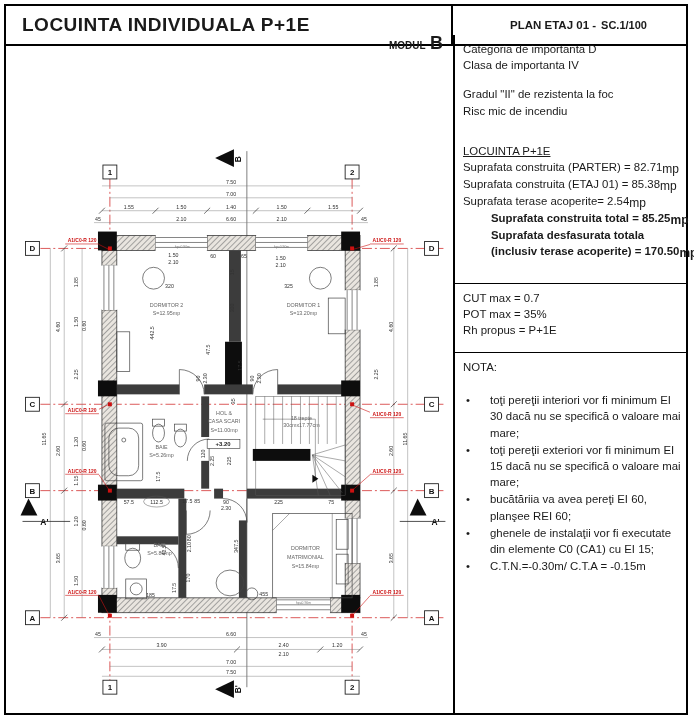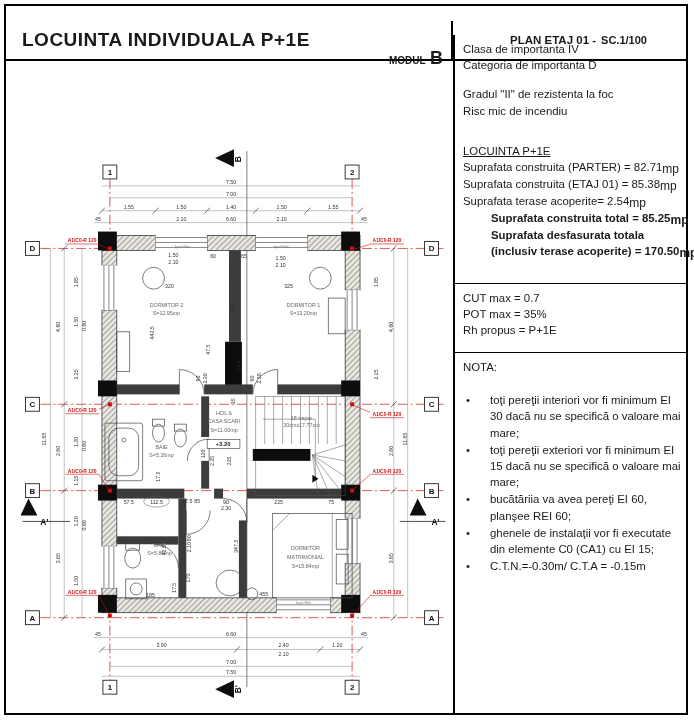--- a/index.html
+++ b/index.html
@@ -1,19 +1,19 @@
 <!DOCTYPE html>
 <html><head>
 <meta charset="utf-8">
 <style>
   html,body{margin:0;padding:0;background:#fff;}
   body{width:694px;height:720px;position:relative;font-family:"Liberation Sans",sans-serif;color:#1a1a1a;}
   .sheet{position:absolute;left:4px;top:4px;width:684px;height:711px;border:2px solid #000;box-sizing:border-box;}
   
-  .hdr{position:absolute;left:0;top:15px;width:100%;height:40px;border-bottom:2px solid #000;box-sizing:border-box;display:flex;}
+  .hdr{position:absolute;left:0;top:0;width:100%;height:40px;border-bottom:2px solid #000;box-sizing:border-box;display:flex;}
   .hdr-left{width:447px;border-right:2px solid #000;box-sizing:border-box;display:flex;align-items:center;justify-content:space-between;padding:0 8px 0 16px;}
   .title{font-size:19px;font-weight:bold;letter-spacing:.5px;white-space:nowrap;}
   .modul{white-space:nowrap;margin-top:37px;}
   .modul .ml{font-size:10px;font-weight:bold;}
   .modul .mv{font-size:18px;font-weight:bold;}
   .hdr-right{flex:1;display:flex;align-items:center;justify-content:center;gap:5px;padding-left:18px;}
   .plan-label{font-size:11.5px;font-weight:bold;white-space:nowrap;}
   .scale{font-size:11px;font-weight:bold;white-space:nowrap;}
   
   .panel{position:absolute;left:447px;top:29px;right:0;bottom:0;border-left:2px solid #000;box-sizing:border-box;font-size:11.4px;line-height:1.42;}
@@ -455,22 +455,22 @@
           <text x="240" y="158" text-anchor="middle" class="pt section" transform="rotate(-90 240 158)">B</text>
           <text x="240" y="692" text-anchor="middle" class="pt section" transform="rotate(-90 240 692)">B'</text>
           <text x="42" y="527" text-anchor="middle" class="pt section">A'</text>
           <text x="436" y="527" text-anchor="middle" class="pt section">A'</text>
         </g>
     </svg>
   </div>
 
   <div class="panel">
     <div class="sec sec1">
+      <div class="pline">Categoria  de importanta  D</div>
       <div class="pline">Clasa de importanta IV</div>
-      <div class="pline">Categoria  de importanta  D</div>
       <div class="gap8"></div>
       <div class="pline">Gradul "II" de rezistenta la foc</div>
       <div class="pline">Risc mic de incendiu</div>
       <div class="areas-title">LOCUINTA P+1E</div>
       <div class="pline"><span>Suprafata construita (PARTER) = 82.71</span><span class="mp">mp</span></div>
       <div class="pline"><span>Suprafata construita (ETAJ 01) = 85.38</span><span class="mp">mp</span></div>
       <div class="pline"><span>Suprafata terase acoperite= 2.54</span><span class="mp">mp</span></div>
       <div class="pline b"><span>Suprafata construita total = 85.25</span><span class="mp">mp</span></div>
       <div class="pline b"><span>Suprafata desfasurata totala</span></div>
       <div class="pline b"><span>(inclusiv terase acoperite) = 170.50</span><span class="mp">mp</span></div>

